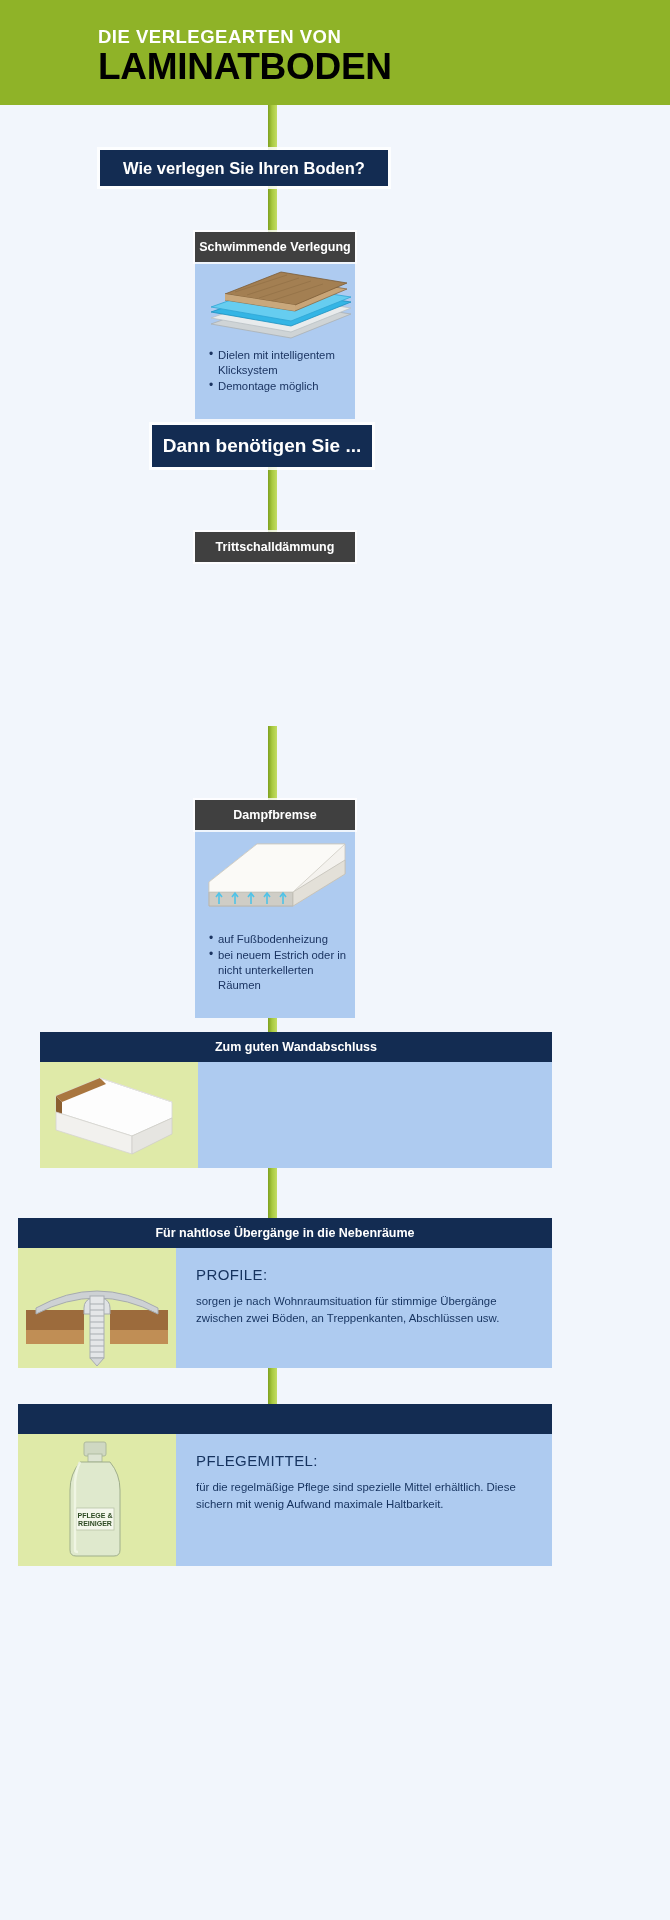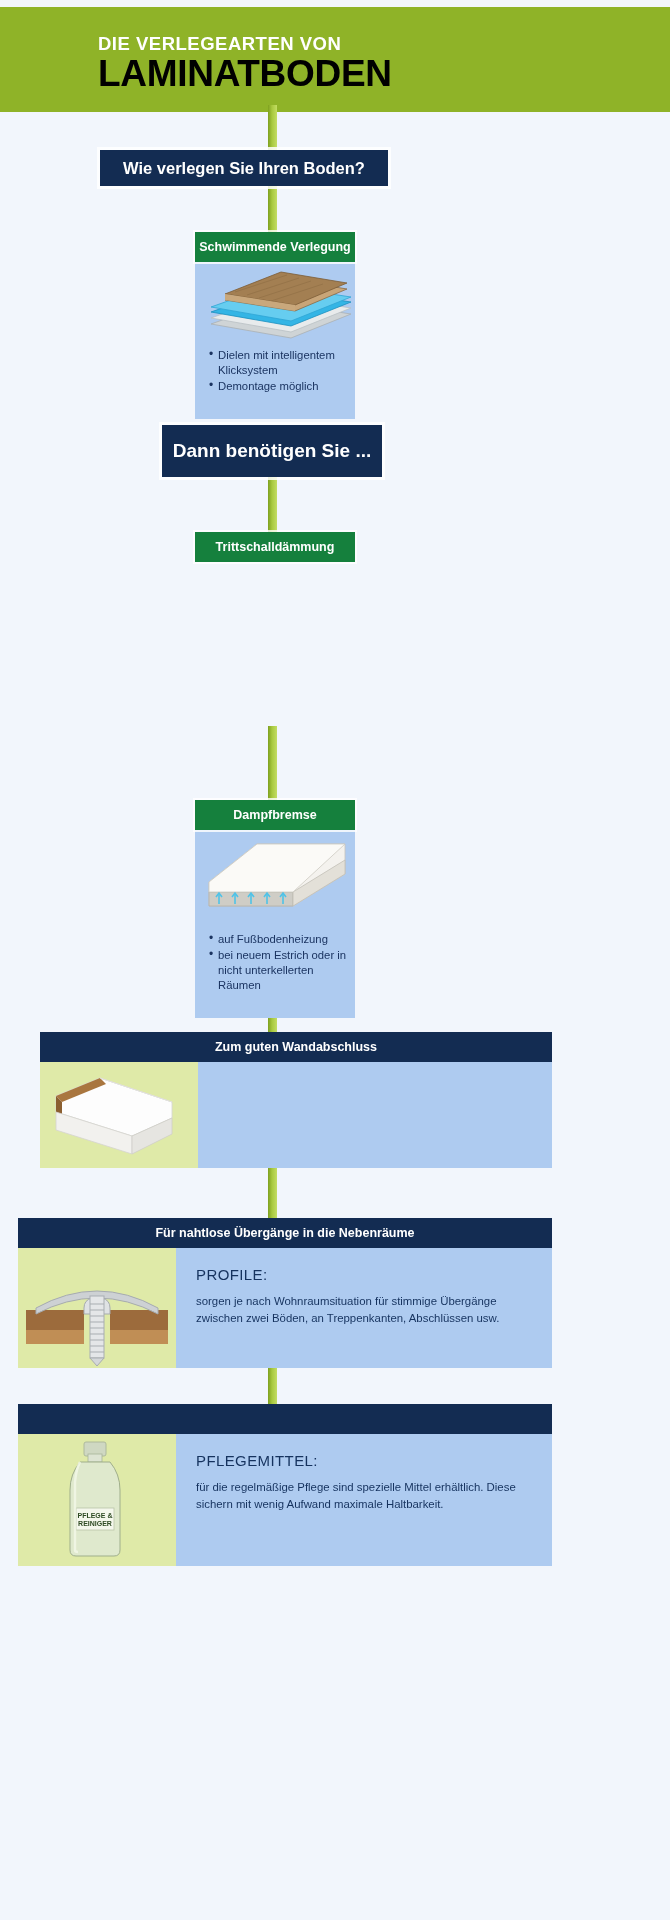--- a/index.html
+++ b/index.html
@@ -13,21 +13,21 @@
   .page {
     position: relative;
     width: 670px;
     height: 1920px;
     background: #f2f6fc;
   }
 
   
   .header {
     position: absolute;
-    left: 0; top: 7px;
+    left: 0; top: 0;
     width: 670px; height: 105px;
     background: #8fb328;
   }
   .header-inner {
     position: absolute;
     left: 98px; top: 28px;
     width: 500px;
   }
   .kicker {
     font-size: 18.5px;
@@ -62,30 +62,30 @@
     background: #132c52;
     color: #ffffff;
     display: flex;
     align-items: center;
     justify-content: center;
     text-align: center;
     z-index: 3;
     box-shadow: 0 0 0 3px rgba(255,255,255,0.85);
   }
   .banner.q1 { left: 100px; top: 150px; width: 288px; height: 36px; font-size: 16.5px; font-weight: bold; }
-  .banner.q2 { left: 162px; top: 425px; width: 220px; height: 52px; font-size: 19px; font-weight: bold; }
+  .banner.q2 { left: 152px; top: 425px; width: 220px; height: 42px; font-size: 19px; font-weight: bold; }
 
   
   .card {
     position: absolute;
     width: 160px;
     z-index: 2;
   }
   .card-head {
-    background: #15803d;
+    background: #404040;
     color: #fff;
     font-size: 12.5px;
     font-weight: bold;
     text-align: center;
     height: 30px;
     line-height: 30px;
     box-shadow: 0 0 0 2px rgba(255,255,255,0.8);
     position: relative;
     z-index: 2;
   }

